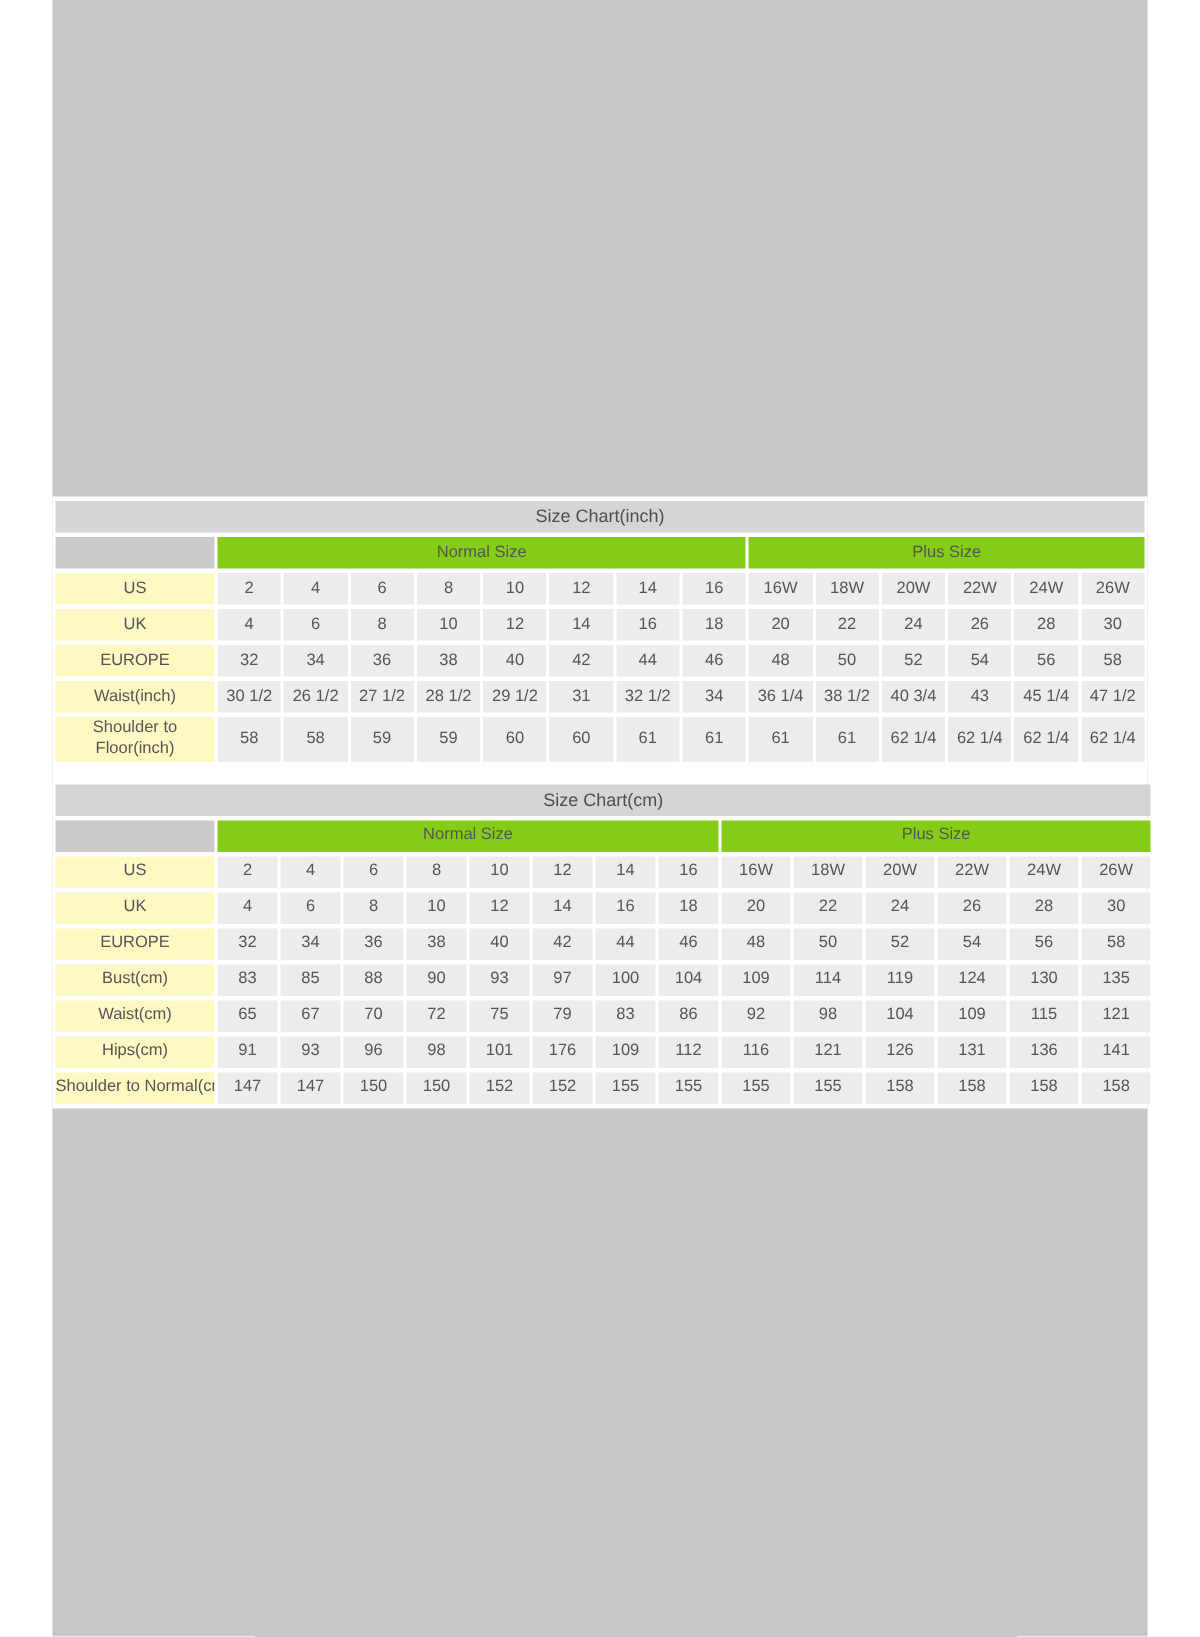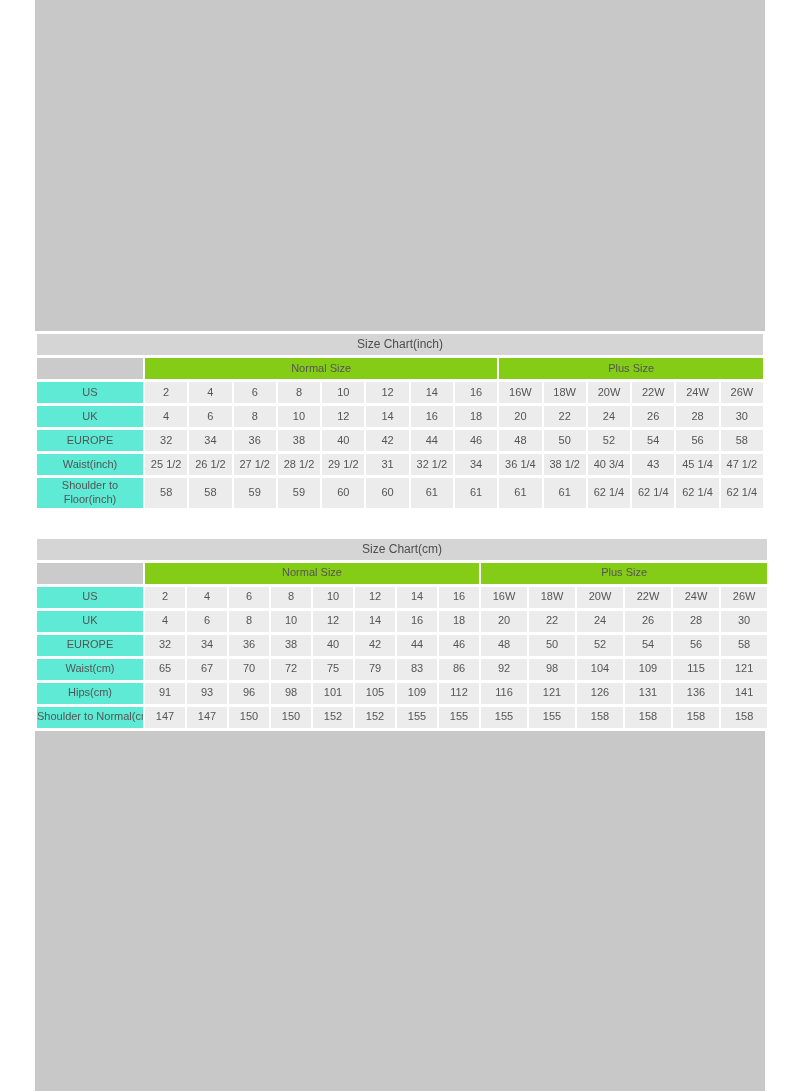--- a/index.html
+++ b/index.html
@@ -32,21 +32,21 @@
   }
   table.size-chart {
     width: 730px;
     table-layout: fixed;
     border-collapse: separate;
     border-spacing: 2px 3px;
     font-size: 11px;
     color: #555555;
   }
   table.size-chart + table.size-chart {
-    margin-top: 25px;
+    margin-top: 9px;
   }
   td {
     text-align: center;
     vertical-align: middle;
     height: 19px;
     padding: 1px 0;
     line-height: 1.25;
     overflow: hidden;
   }
   td.title-cell {
@@ -54,21 +54,21 @@
     font-size: 12px;
     color: #4e4e4e;
   }
   td.corner-cell {
     background: #cbcbcb;
   }
   td.group-cell {
     background: #84cc16;
   }
   td.label-cell {
-    background: #5eead4;
+    background: #fef9c3;
   }
   td.data-cell {
     background: #ececec;
   }
   col.label-col { width: 106px; }
   #table-1 col.normal-col { width: 40px; }
   #table-1 col.plus-col   { width: 46px; }
   #table-1 td.label-cell  { white-space: nowrap; }
 </style>
 </head>
@@ -151,21 +151,21 @@
               <td class="data-cell">46</td>
               <td class="data-cell">48</td>
               <td class="data-cell">50</td>
               <td class="data-cell">52</td>
               <td class="data-cell">54</td>
               <td class="data-cell">56</td>
               <td class="data-cell">58</td>
             </tr>
             <tr>
               <td class="label-cell">Waist(inch)</td>
-              <td class="data-cell">25 1/2</td>
+              <td class="data-cell">30 1/2</td>
               <td class="data-cell">26 1/2</td>
               <td class="data-cell">27 1/2</td>
               <td class="data-cell">28 1/2</td>
               <td class="data-cell">29 1/2</td>
               <td class="data-cell">31</td>
               <td class="data-cell">32 1/2</td>
               <td class="data-cell">34</td>
               <td class="data-cell">36 1/4</td>
               <td class="data-cell">38 1/2</td>
               <td class="data-cell">40 3/4</td>
@@ -264,20 +264,37 @@
               <td class="data-cell">44</td>
               <td class="data-cell">46</td>
               <td class="data-cell">48</td>
               <td class="data-cell">50</td>
               <td class="data-cell">52</td>
               <td class="data-cell">54</td>
               <td class="data-cell">56</td>
               <td class="data-cell">58</td>
             </tr>
             <tr>
+              <td class="label-cell">Bust(cm)</td>
+              <td class="data-cell">83</td>
+              <td class="data-cell">85</td>
+              <td class="data-cell">88</td>
+              <td class="data-cell">90</td>
+              <td class="data-cell">93</td>
+              <td class="data-cell">97</td>
+              <td class="data-cell">100</td>
+              <td class="data-cell">104</td>
+              <td class="data-cell">109</td>
+              <td class="data-cell">114</td>
+              <td class="data-cell">119</td>
+              <td class="data-cell">124</td>
+              <td class="data-cell">130</td>
+              <td class="data-cell">135</td>
+            </tr>
+            <tr>
               <td class="label-cell">Waist(cm)</td>
               <td class="data-cell">65</td>
               <td class="data-cell">67</td>
               <td class="data-cell">70</td>
               <td class="data-cell">72</td>
               <td class="data-cell">75</td>
               <td class="data-cell">79</td>
               <td class="data-cell">83</td>
               <td class="data-cell">86</td>
               <td class="data-cell">92</td>
@@ -287,21 +304,21 @@
               <td class="data-cell">115</td>
               <td class="data-cell">121</td>
             </tr>
             <tr>
               <td class="label-cell">Hips(cm)</td>
               <td class="data-cell">91</td>
               <td class="data-cell">93</td>
               <td class="data-cell">96</td>
               <td class="data-cell">98</td>
               <td class="data-cell">101</td>
-              <td class="data-cell">105</td>
+              <td class="data-cell">176</td>
               <td class="data-cell">109</td>
               <td class="data-cell">112</td>
               <td class="data-cell">116</td>
               <td class="data-cell">121</td>
               <td class="data-cell">126</td>
               <td class="data-cell">131</td>
               <td class="data-cell">136</td>
               <td class="data-cell">141</td>
             </tr>
             <tr>

